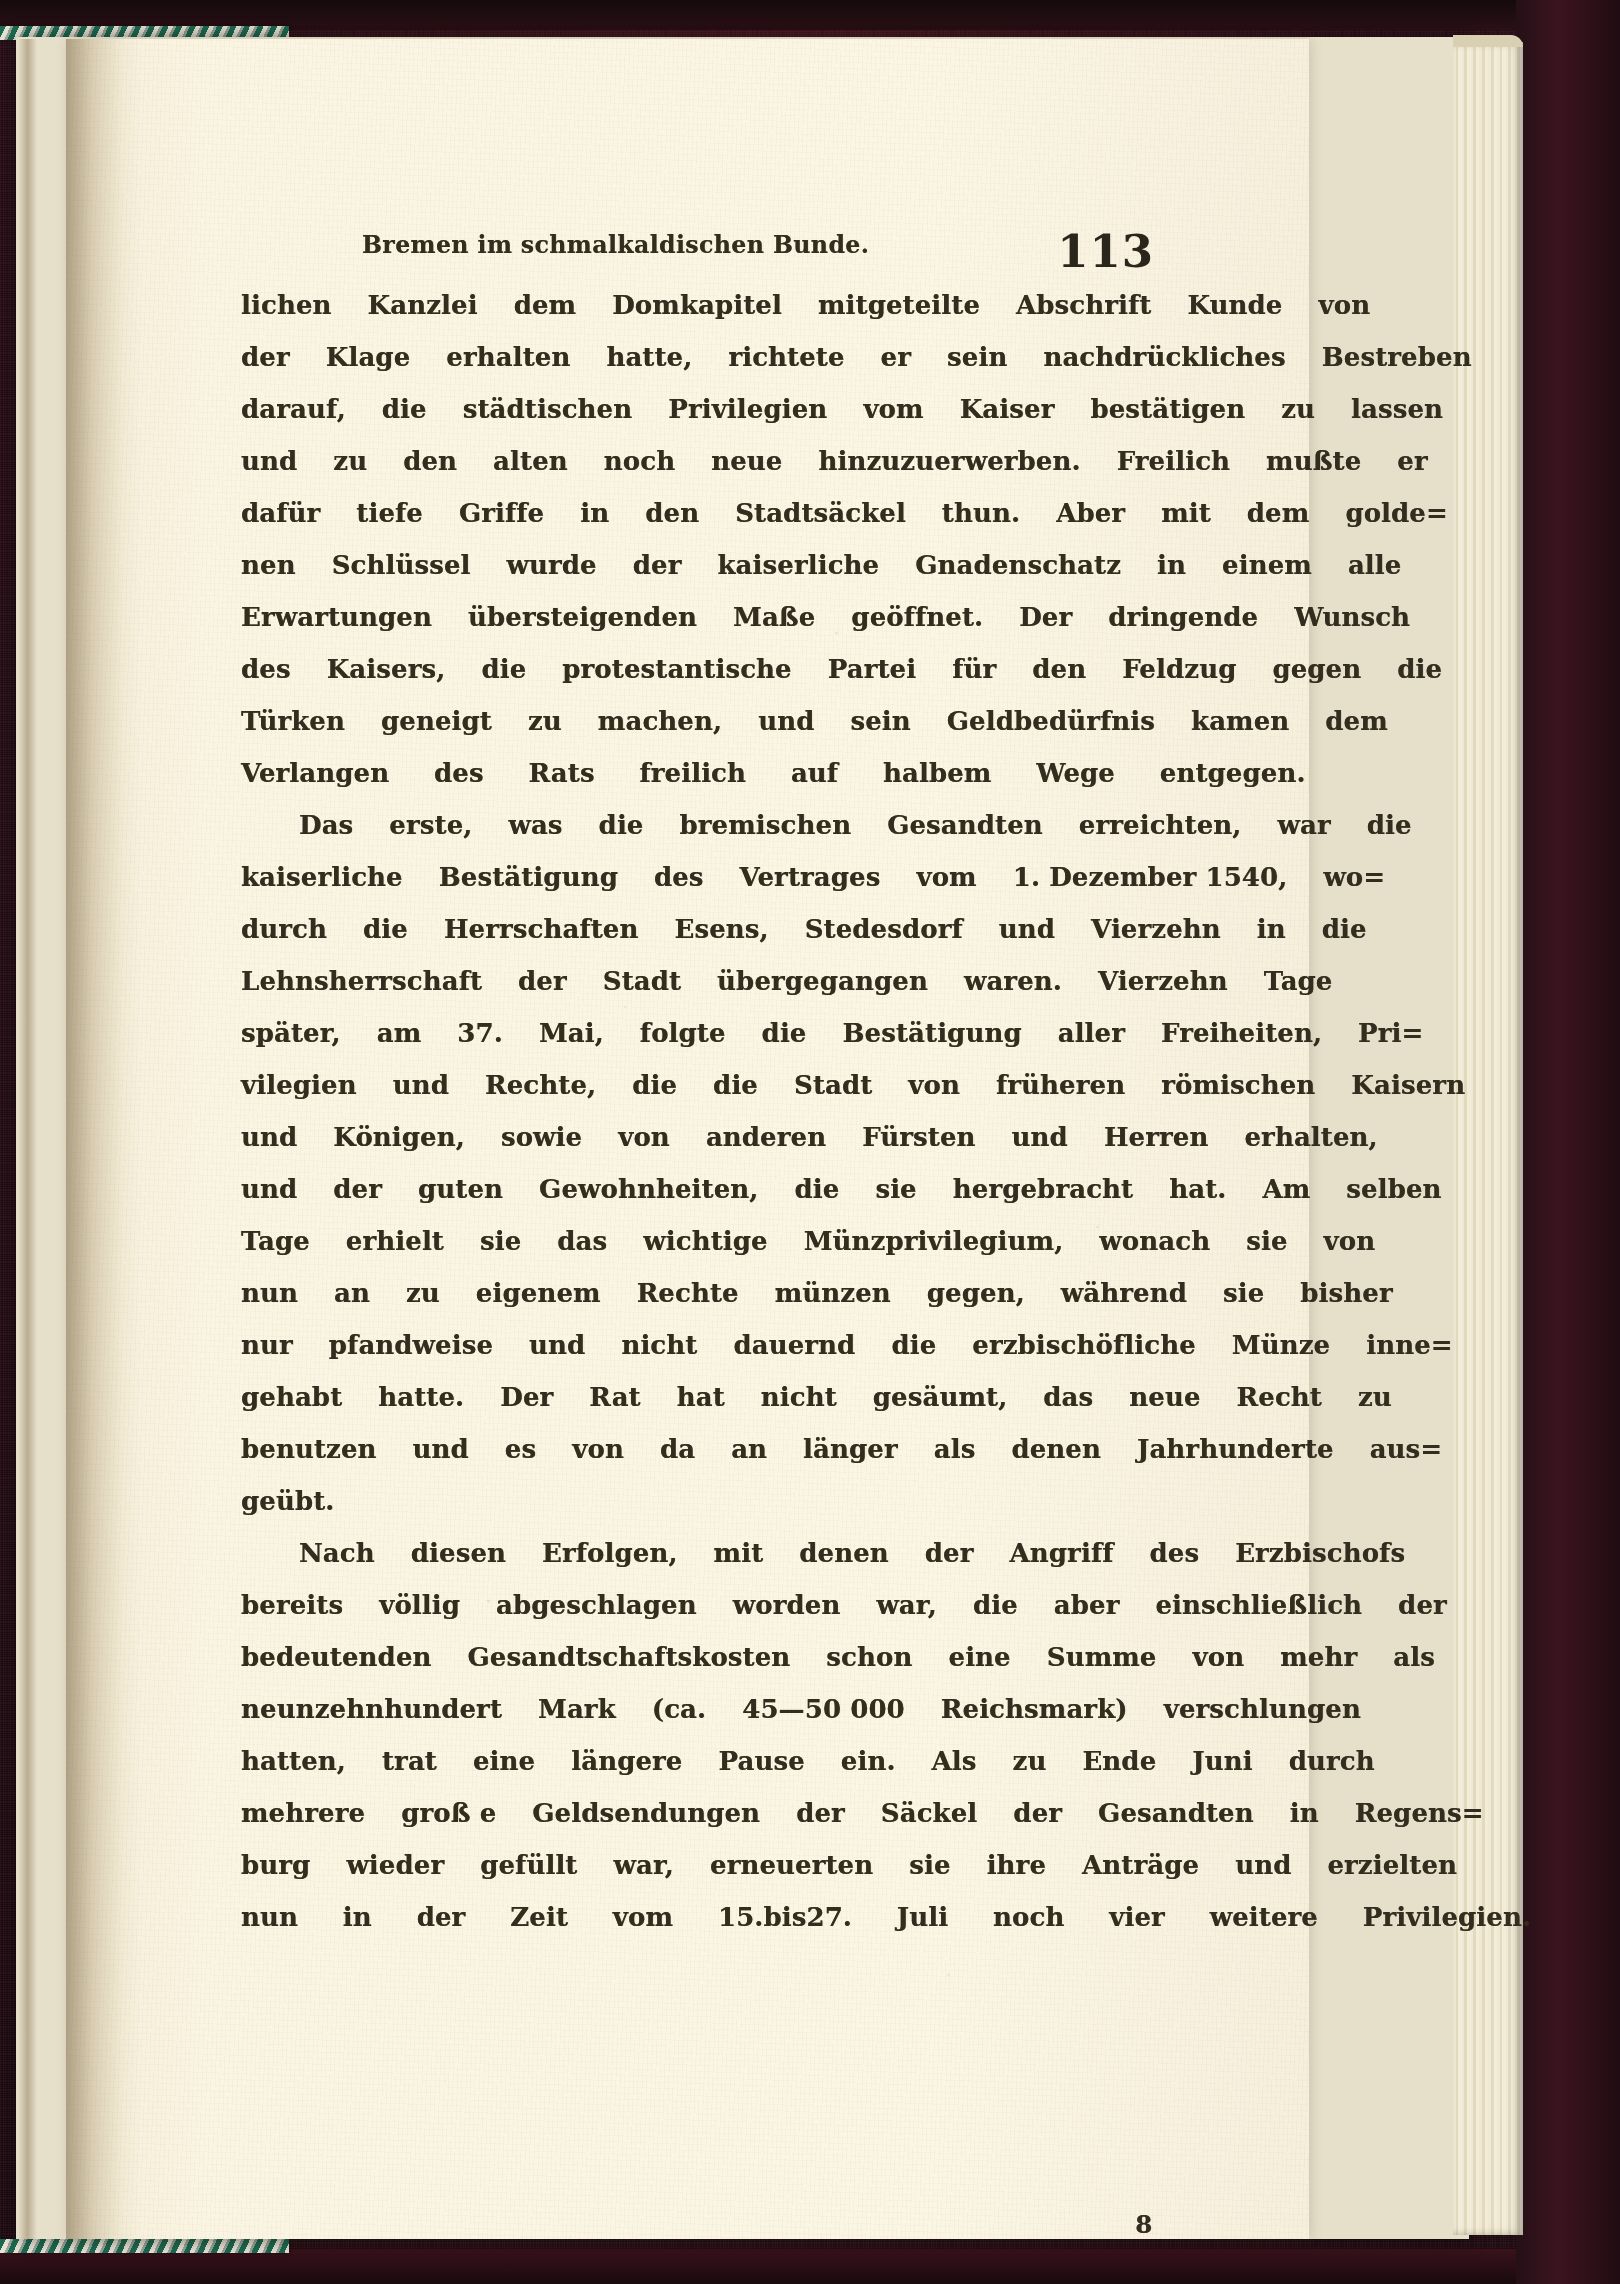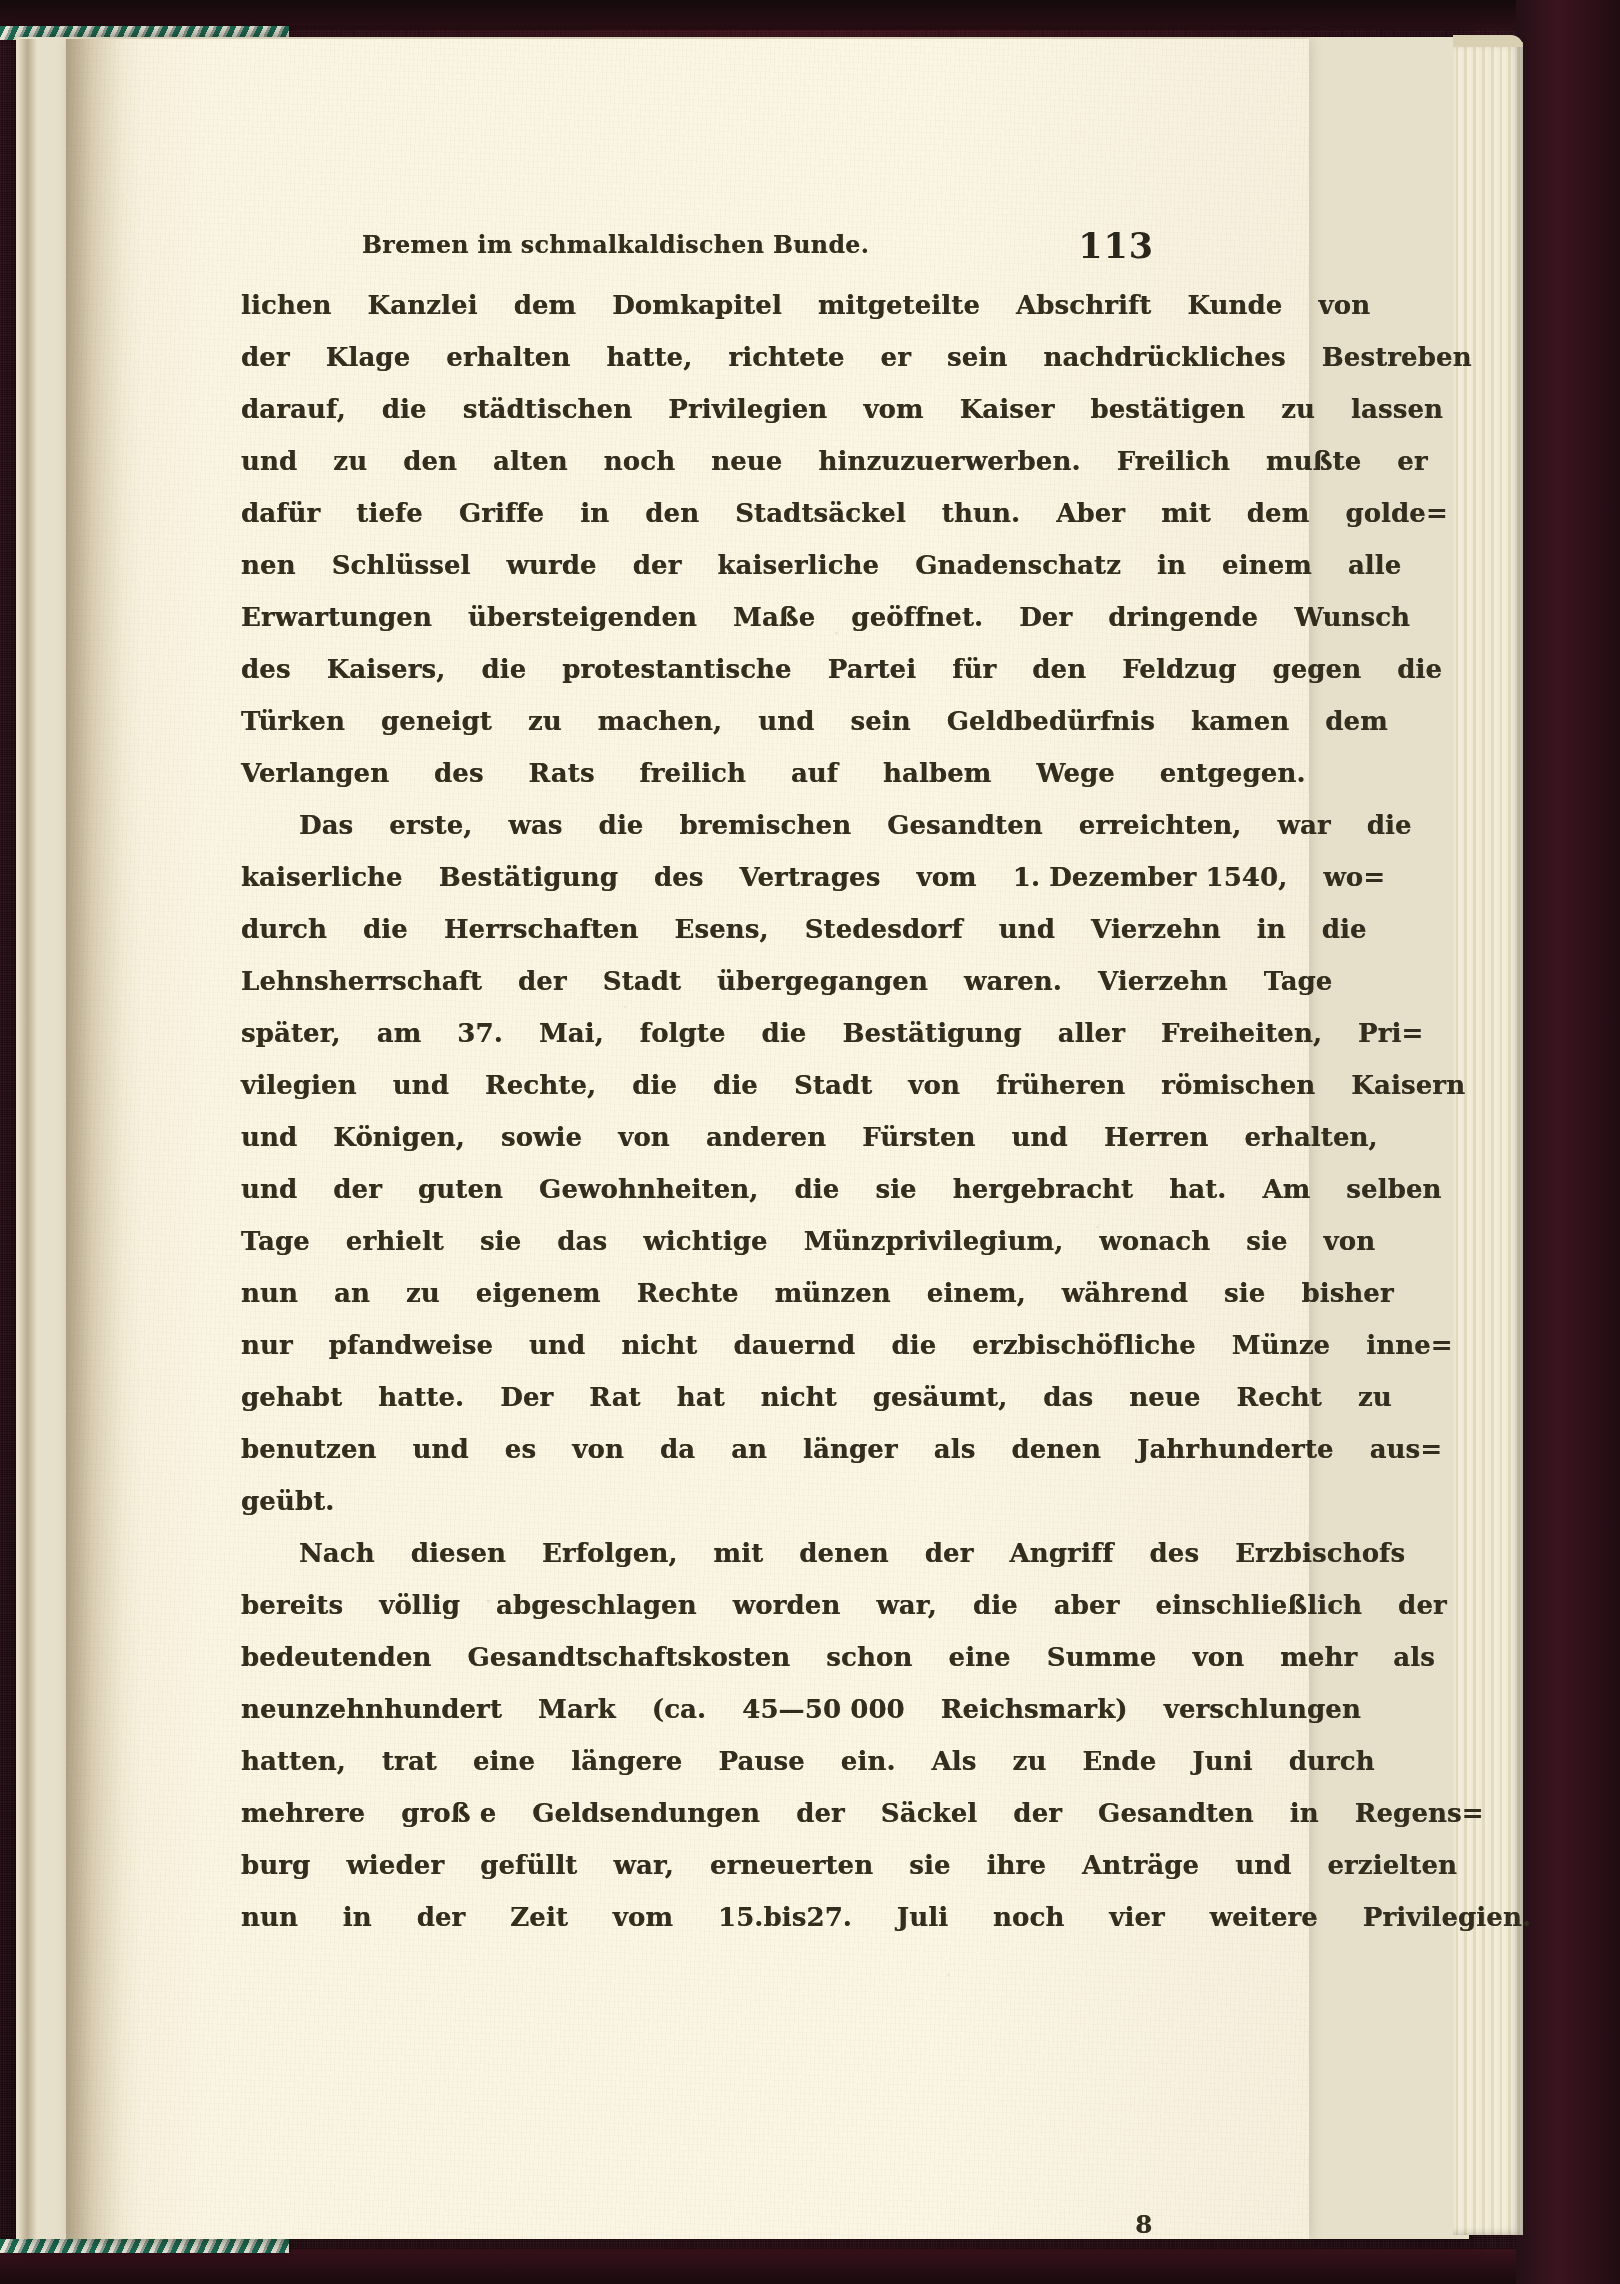--- a/index.html
+++ b/index.html
@@ -183,21 +183,21 @@
     top: 0;
     font-size: 23.6px;
     letter-spacing: 0.4px;
     color: #2f2a1e;
   }
   .folio {
     position: absolute;
     right: -7px;
     top: -6.1px;
     font-family: "DejaVu Serif", "Liberation Serif", serif;
-    font-size: 35px;
+    font-size: 45px;
     font-weight: 700;
     color: #2b261b;
     letter-spacing: 0.9px;
   }
 
   .body-text { margin-top: 5.3px; }
 
   .para {
     margin: 0 0 0 0;
     color: #2e2a1d;
@@ -296,21 +296,21 @@
           <div class="para frak ink">
             <div class="line just indent"><span class="w">Das</span><span class="w">erste,</span><span class="w">was</span><span class="w">die</span><span class="w">bremischen</span><span class="w">Gesandten</span><span class="w">erreichten,</span><span class="w">war</span><span class="w">die</span></div>
             <div class="line just"><span class="w">kaiserliche</span><span class="w">Bestätigung</span><span class="w">des</span><span class="w">Vertrages</span><span class="w">vom</span><span class="w">1. Dezember 1540,</span><span class="w">wo=</span></div>
             <div class="line just"><span class="w">durch</span><span class="w">die</span><span class="w">Herrschaften</span><span class="w">Esens,</span><span class="w">Stedesdorf</span><span class="w">und</span><span class="w">Vierzehn</span><span class="w">in</span><span class="w">die</span></div>
             <div class="line just"><span class="w">Lehnsherrschaft</span><span class="w">der</span><span class="w">Stadt</span><span class="w">übergegangen</span><span class="w">waren.</span><span class="w">Vierzehn</span><span class="w">Tage</span></div>
             <div class="line just"><span class="w">später,</span><span class="w">am</span><span class="w">37.</span><span class="w">Mai,</span><span class="w">folgte</span><span class="w">die</span><span class="w">Bestätigung</span><span class="w">aller</span><span class="w">Freiheiten,</span><span class="w">Pri=</span></div>
             <div class="line just"><span class="w">vilegien</span><span class="w">und</span><span class="w">Rechte,</span><span class="w">die</span><span class="w">die</span><span class="w">Stadt</span><span class="w">von</span><span class="w">früheren</span><span class="w">römischen</span><span class="w">Kaisern</span></div>
             <div class="line just"><span class="w">und</span><span class="w">Königen,</span><span class="w">sowie</span><span class="w">von</span><span class="w">anderen</span><span class="w">Fürsten</span><span class="w">und</span><span class="w">Herren</span><span class="w">erhalten,</span></div>
             <div class="line just"><span class="w">und</span><span class="w">der</span><span class="w">guten</span><span class="w">Gewohnheiten,</span><span class="w">die</span><span class="w">sie</span><span class="w">hergebracht</span><span class="w">hat.</span><span class="w">Am</span><span class="w">selben</span></div>
             <div class="line just"><span class="w">Tage</span><span class="w">erhielt</span><span class="w">sie</span><span class="w">das</span><span class="w">wichtige</span><span class="w">Münzprivilegium,</span><span class="w">wonach</span><span class="w">sie</span><span class="w">von</span></div>
-            <div class="line just"><span class="w">nun</span><span class="w">an</span><span class="w">zu</span><span class="w">eigenem</span><span class="w">Rechte</span><span class="w">münzen</span><span class="w">einem,</span><span class="w">während</span><span class="w">sie</span><span class="w">bisher</span></div>
+            <div class="line just"><span class="w">nun</span><span class="w">an</span><span class="w">zu</span><span class="w">eigenem</span><span class="w">Rechte</span><span class="w">münzen</span><span class="w">gegen,</span><span class="w">während</span><span class="w">sie</span><span class="w">bisher</span></div>
             <div class="line just"><span class="w">nur</span><span class="w">pfandweise</span><span class="w">und</span><span class="w">nicht</span><span class="w">dauernd</span><span class="w">die</span><span class="w">erzbischöfliche</span><span class="w">Münze</span><span class="w">inne=</span></div>
             <div class="line just"><span class="w">gehabt</span><span class="w">hatte.</span><span class="w">Der</span><span class="w">Rat</span><span class="w">hat</span><span class="w">nicht</span><span class="w">gesäumt,</span><span class="w">das</span><span class="w">neue</span><span class="w">Recht</span><span class="w">zu</span></div>
             <div class="line just"><span class="w">benutzen</span><span class="w">und</span><span class="w">es</span><span class="w">von</span><span class="w">da</span><span class="w">an</span><span class="w">länger</span><span class="w">als</span><span class="w">denen</span><span class="w">Jahrhunderte</span><span class="w">aus=</span></div>
             <div class="line last"><span class="w">geübt.</span></div>
           </div>
           <div class="para frak ink">
             <div class="line just indent"><span class="w">Nach</span><span class="w">diesen</span><span class="w">Erfolgen,</span><span class="w">mit</span><span class="w">denen</span><span class="w">der</span><span class="w">Angriff</span><span class="w">des</span><span class="w">Erzbischofs</span></div>
             <div class="line just"><span class="w">bereits</span><span class="w">völlig</span><span class="w">abgeschlagen</span><span class="w">worden</span><span class="w">war,</span><span class="w">die</span><span class="w">aber</span><span class="w">einschließlich</span><span class="w">der</span></div>
             <div class="line just"><span class="w">bedeutenden</span><span class="w">Gesandtschaftskosten</span><span class="w">schon</span><span class="w">eine</span><span class="w">Summe</span><span class="w">von</span><span class="w">mehr</span><span class="w">als</span></div>
             <div class="line just"><span class="w">neunzehnhundert</span><span class="w">Mark</span><span class="w">(ca.</span><span class="w">45—50 000</span><span class="w">Reichsmark)</span><span class="w">verschlungen</span></div>

